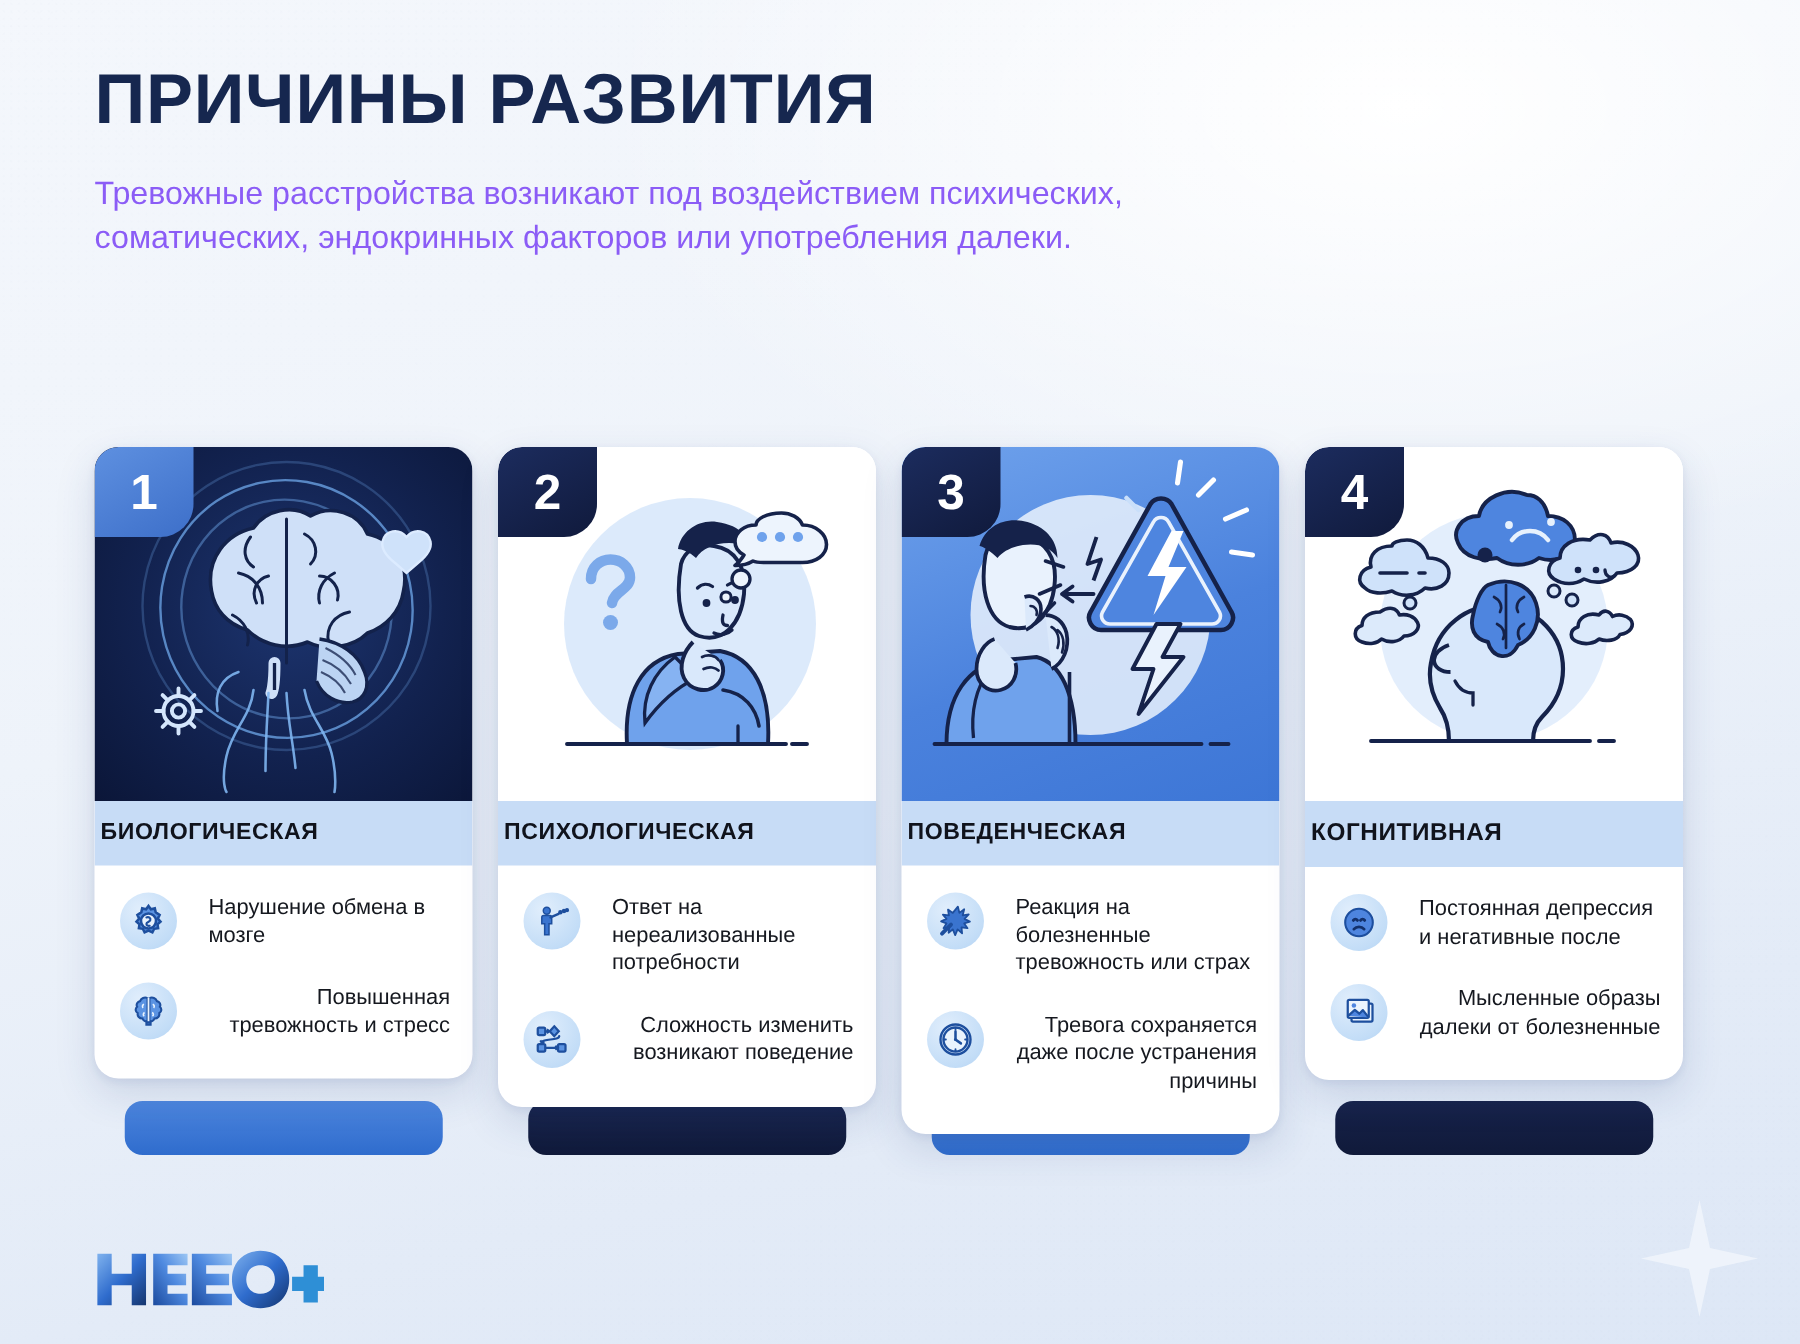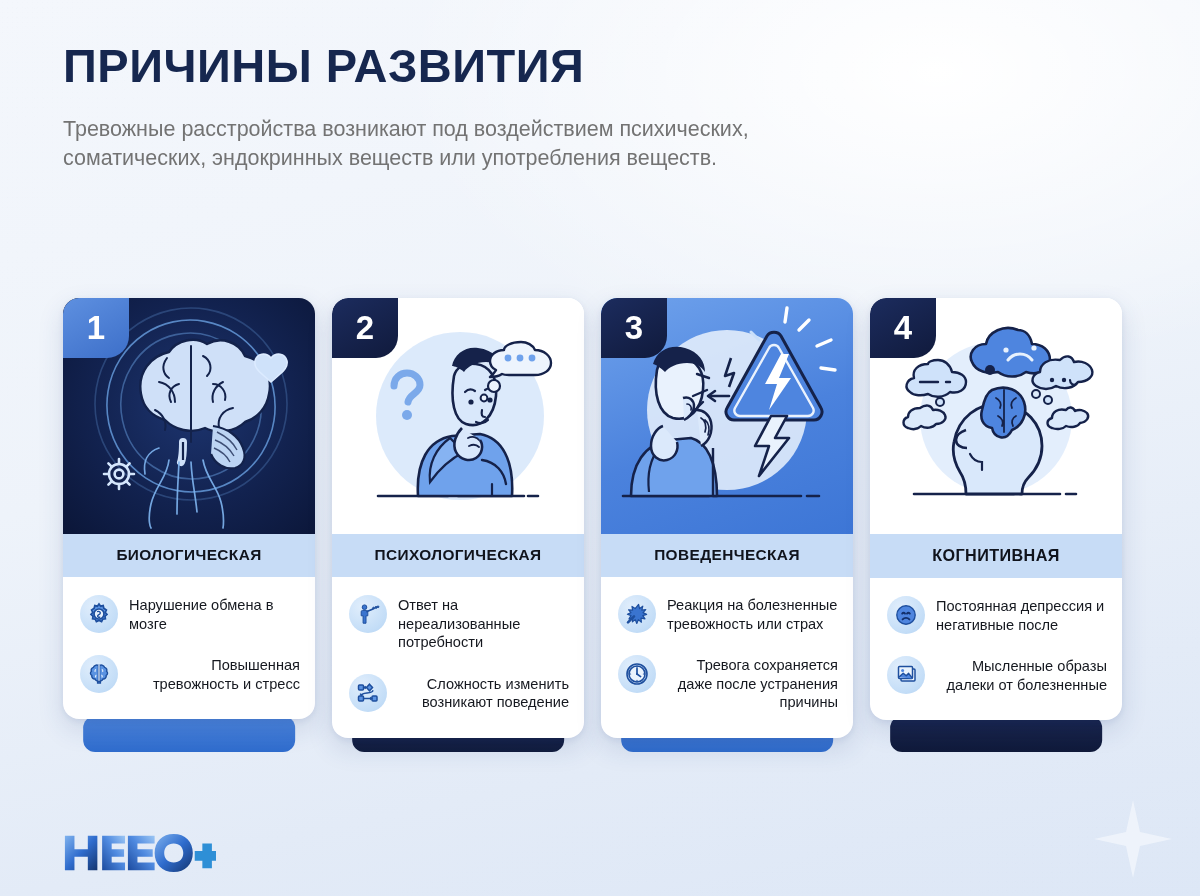--- a/index.html
+++ b/index.html
@@ -29,21 +29,21 @@
     opacity:.95;
   }
 
   
   .header{ position:absolute; left:63px; top:40px; width:1010px; }
   .title{
     font-size:47px; font-weight:bold; color:#16274f; letter-spacing:.5px;
     line-height:1.12; text-transform:uppercase;
   }
   .subtitle{
-    margin-top:22px; font-size:21.5px; color:#737373; line-height:1.38; font-weight:500;
+    margin-top:22px; font-size:21.5px; color:#8b5cf6; line-height:1.38; font-weight:500;
     max-width:960px;
   }
 
   
   .cards{ position:absolute; left:63px; top:298px; width:1074px; display:flex; gap:17px; }
   .card-wrap{ position:relative; width:252px; }
   .tab{
     position:absolute; left:50%; transform:translateX(-50%);
     bottom:-14px; width:84%; height:36px; border-radius:12px;
   }
@@ -72,28 +72,28 @@
   .badge.navy{ background:linear-gradient(150deg,#1c2c5e,#101a3c); }
   .badge span{ margin-top:-2px; }
 
   .art{ position:absolute; inset:0; }
   .art svg{ width:100%; height:100%; display:block; }
 
   
   .label{
     background:#c7dcf6; color:#10131c;
     font-size:15.4px; font-weight:bold; letter-spacing:.4px;
-    text-transform:uppercase; text-align:center;
+    text-transform:uppercase; text-align:left;
     padding:12px 4px 13px; white-space:nowrap;
   }
   .card-4 .label{ font-size:16.2px; }
 
   
   .bullets{ padding:18px 15px 26px 17px; flex:1; }
-  .bullet{ display:flex; gap:11px; align-items:flex-start; margin-bottom:22px; }
+  .bullet{ display:flex; gap:21px; align-items:flex-start; margin-bottom:22px; }
   .bullet:last-child{ margin-bottom:0;text-align:right; }
   .bicon{
     flex:0 0 auto; width:38px; height:38px; border-radius:50%;
     background:radial-gradient(circle at 35% 30%, #e1eefc 0%, #c3ddf7 70%, #b3d2f3 100%);
     display:flex; align-items:center; justify-content:center;
   }
   .bicon svg{ width:24px; height:24px; display:block; }
   .btext{ font-size:14.6px; line-height:1.27; color:#15181f; padding-top:1px; font-weight:500; }
 
   
@@ -105,21 +105,21 @@
 
 <div class="grain"></div>
 <div class="sparkle"></div>
 
 <div class="header">
   <div class="title">
     <div>ПРИЧИНЫ РАЗВИТИЯ</div>
   </div>
   <div class="subtitle">
     <div>Тревожные расстройства возникают под воздействием психических,</div>
-    <div>соматических, эндокринных веществ или употребления веществ.</div>
+    <div>соматических, эндокринных факторов или употребления далеки.</div>
   </div>
 </div>
 
 <div class="cards">
 
   <div class="card-wrap">
     <div class="tab blue"></div>
     <div class="card card-1">
       <div class="illus navy">
         <div class="art">

